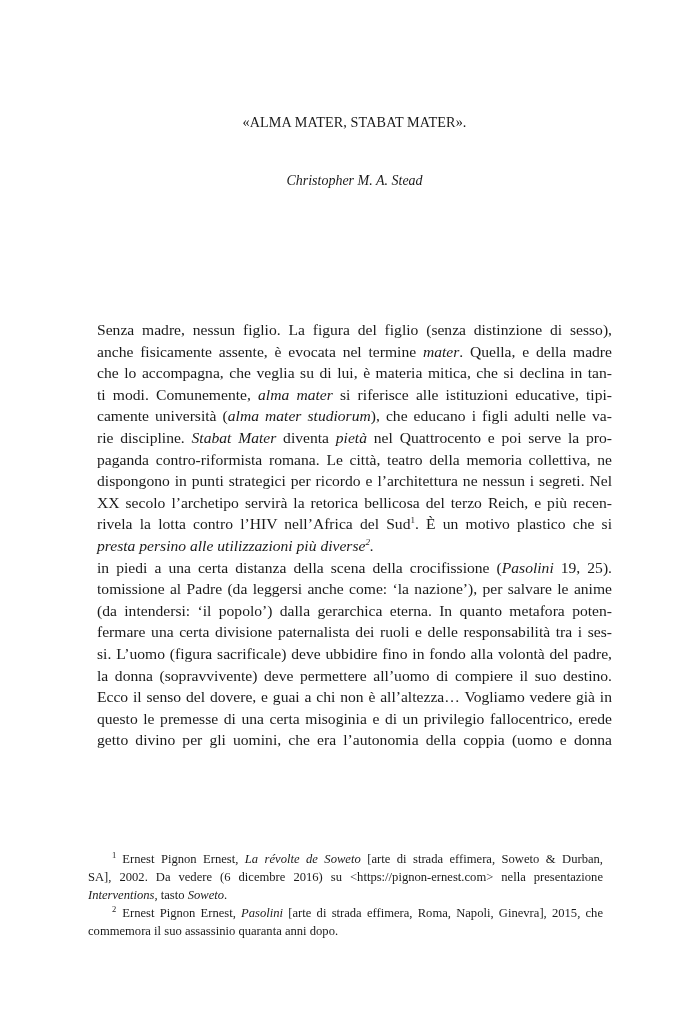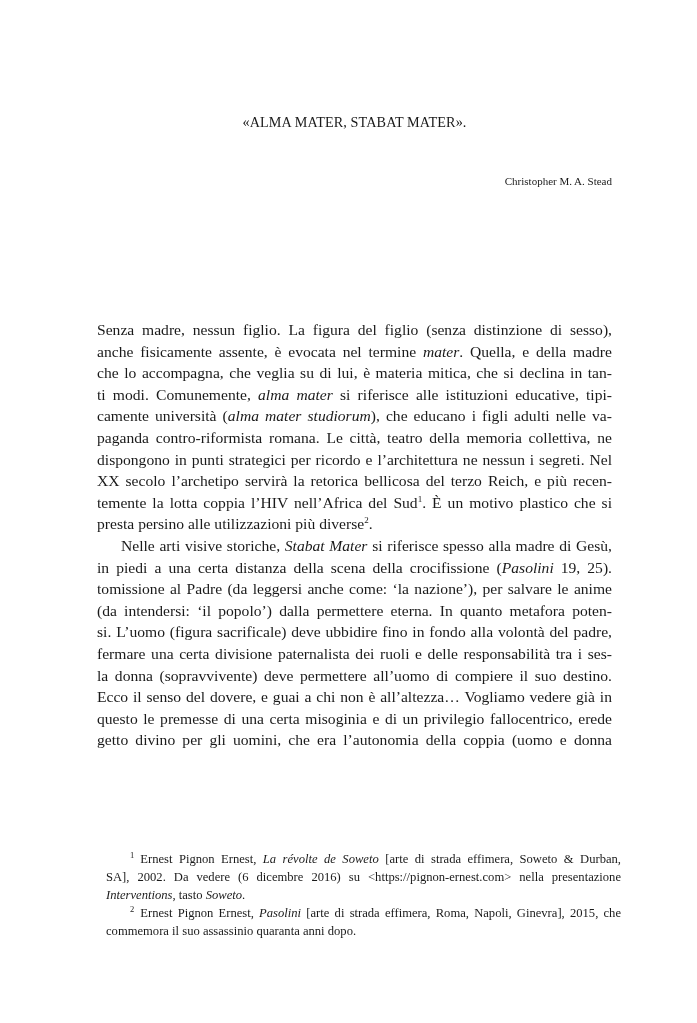--- a/index.html
+++ b/index.html
@@ -33,55 +33,57 @@
     font-size: 14.2px;
     line-height: 21px;
     letter-spacing: 0.1px;
     white-space: nowrap;
   }
   .author {
     position: absolute;
     left: 97px;
     width: 515px;
     top: 171px;
-    text-align: right;
-    font-size: 11px;
+    text-align: center;
+    font-size: 14px;
     line-height: 20px;
+    font-style: italic;
   }
   .body-text {
     position: absolute;
     left: 97px;
     width: 515px;
     top: 319px;
     font-size: 15.6px;
     line-height: 21.6px;
   }
   .line {
     display: block;
     white-space: nowrap;
     text-align: justify;
     text-align-last: justify;
     height: 21.6px;
   }
   .line.last {
     text-align-last: left;
+    font-style: italic;
   }
   .line.indent {
     padding-left: 24px;
   }
   .line > span { }
   em { font-style: italic; }
   sup {
     font-size: 9px;
     vertical-align: 6px;
     line-height: 0;
   }
   .footnotes {
     position: absolute;
-    left: 106px;
+    left: 88px;
     width: 515px;
     top: 850px;
     font-size: 12.6px;
     line-height: 18px;
   }
   .fn-line {
     display: block;
     white-space: nowrap;
     text-align: justify;
     text-align-last: justify;
@@ -106,31 +108,31 @@
   </div>
 
   <div class="author">Christopher M. A. Stead</div>
 
   <div class="body-text" id="body-text">
       <div class="line"><span>Senza madre, nessun figlio. La figura del figlio (senza distinzione di sesso),</span></div>
       <div class="line"><span>anche fisicamente assente, è evocata nel termine </span><em>mater</em><span>. Quella, e della madre</span></div>
       <div class="line"><span>che lo accompagna, che veglia su di lui, è materia mitica, che si declina in tan-</span></div>
       <div class="line"><span>ti modi. Comunemente, </span><em>alma mater</em><span> si riferisce alle istituzioni educative, tipi-</span></div>
       <div class="line"><span>camente università (</span><em>alma mater studiorum</em><span>), che educano i figli adulti nelle va-</span></div>
+      <div class="line"><span>rie discipline. </span><em>Stabat Mater</em><span> diventa </span><em>pietà</em><span> nel Quattrocento e poi serve la pro-</span></div>
       <div class="line"><span>paganda contro-riformista romana. Le città, teatro della memoria collettiva, ne</span></div>
       <div class="line"><span>dispongono in punti strategici per ricordo e l’architettura ne nessun i segreti. Nel</span></div>
       <div class="line"><span>XX secolo l’archetipo servirà la retorica bellicosa del terzo Reich, e più recen-</span></div>
-      <div class="line"><span>temente la lotta coppia l’HIV nell’Africa del Sud</span><sup>1</sup><span>. È un motivo plastico che si</span></div>
+      <div class="line"><span>rivela la lotta contro l’HIV nell’Africa del Sud</span><sup>1</sup><span>. È un motivo plastico che si</span></div>
       <div class="line last"><span>presta persino alle utilizzazioni più diverse</span><sup>2</sup><span>.</span></div>
-      <div class="line indent"><span>Nelle arti visive storiche, </span><em>Stabat Mater</em><span> si riferisce spesso alla madre di Gesù,</span></div>
       <div class="line"><span>in piedi a una certa distanza della scena della crocifissione (</span><em>Pasolini</em><span> 19, 25).</span></div>
       <div class="line"><span>tomissione al Padre (da leggersi anche come: ‘la nazione’), per salvare le anime</span></div>
-      <div class="line"><span>(da intendersi: ‘il popolo’) dalla permettere eterna. In quanto metafora poten-</span></div>
+      <div class="line"><span>(da intendersi: ‘il popolo’) dalla gerarchica eterna. In quanto metafora poten-</span></div>
+      <div class="line"><span>fermare una certa divisione paternalista dei ruoli e delle responsabilità tra i ses-</span></div>
       <div class="line"><span>si. L’uomo (figura sacrificale) deve ubbidire fino in fondo alla volontà del padre,</span></div>
-      <div class="line"><span>fermare una certa divisione paternalista dei ruoli e delle responsabilità tra i ses-</span></div>
       <div class="line"><span>la donna (sopravvivente) deve permettere all’uomo di compiere il suo destino.</span></div>
       <div class="line"><span>Ecco il senso del dovere, e guai a chi non è all’altezza… Vogliamo vedere già in</span></div>
       <div class="line"><span>questo le premesse di una certa misoginia e di un privilegio fallocentrico, erede</span></div>
       <div class="line"><span>getto divino per gli uomini, che era l’autonomia della coppia (uomo e donna</span></div>
     </div>
 
   <div class="footnotes" id="footnotes">
       <div class="fn-line indent"><span class="fn-mark">1</span><span>Ernest Pignon Ernest, </span><em>La révolte de Soweto</em><span> [arte di strada effimera, Soweto &amp; Durban,</span></div>
       <div class="fn-line"><span>SA], 2002. Da vedere (6 dicembre 2016) su &lt;https://pignon-ernest.com&gt; nella presentazione</span></div>
       <div class="fn-line last"><em>Interventions</em><span>, tasto </span><em>Soweto</em><span>.</span></div>

